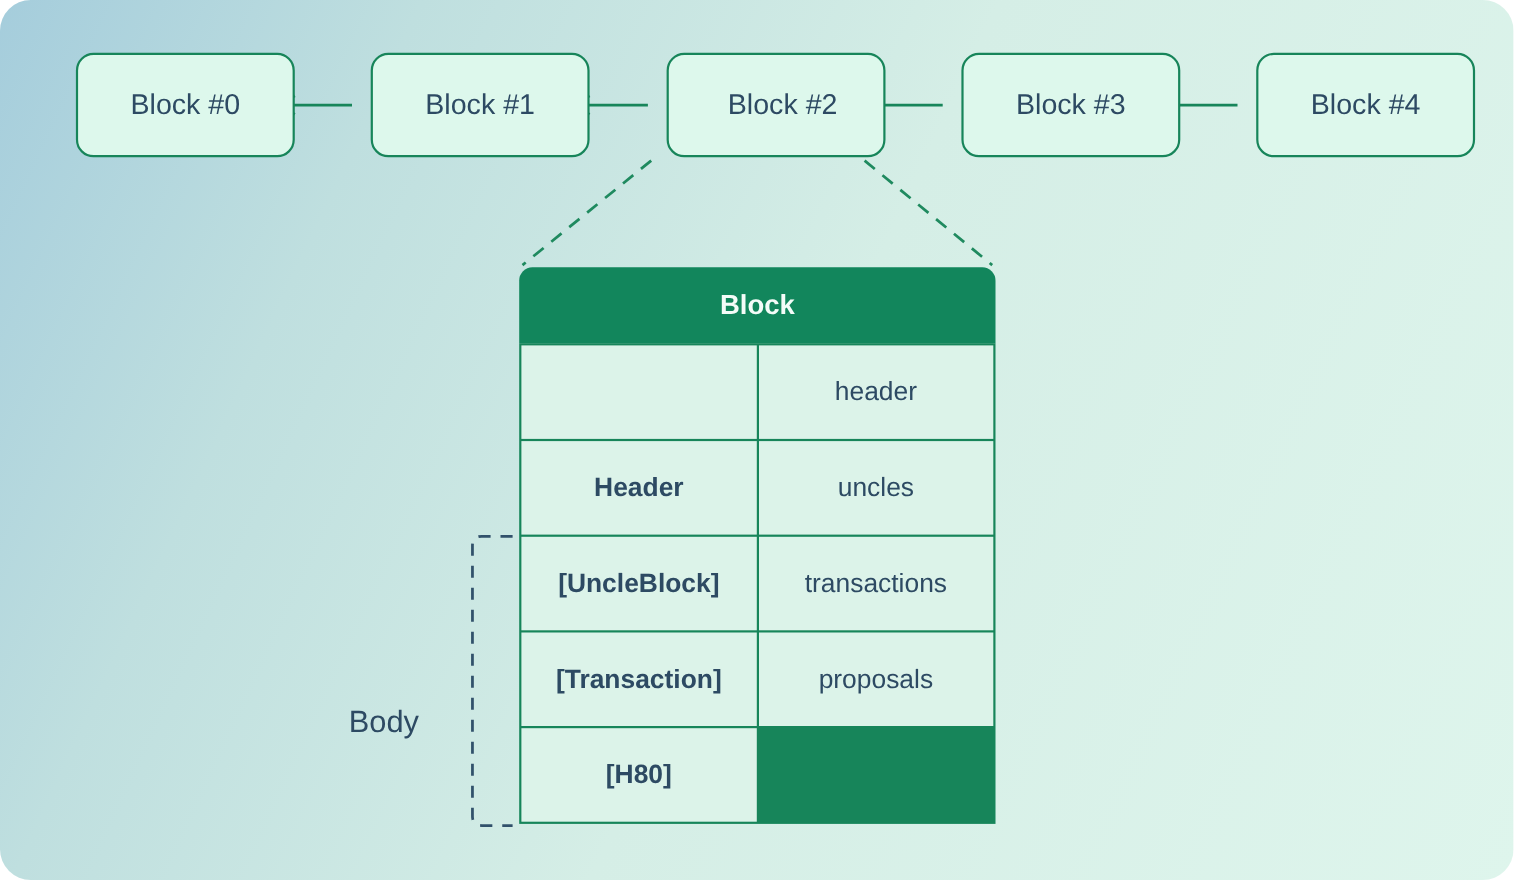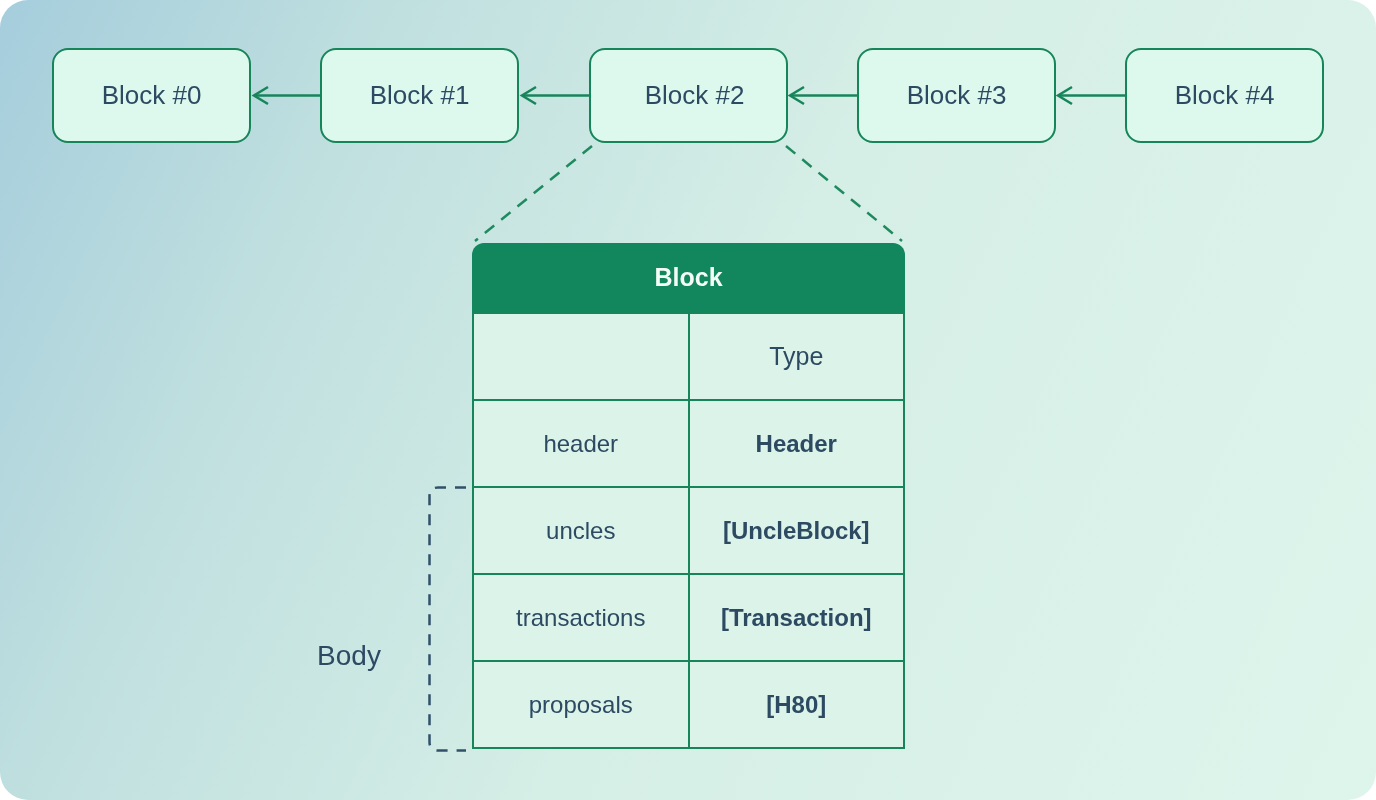--- a/index.html
+++ b/index.html
@@ -29,20 +29,21 @@
   }
   
   .block-node{
     position:absolute;top:48px;width:199px;height:95px;
     background:var(--node-fill);
     border:2.5px solid var(--node-border);
     border-radius:16px;
     display:flex;align-items:center;justify-content:center;
     color:var(--text-dark);
     font-size:26px;
+    margin-left:17px;
   }
   .block-node.b0{left:52px;}
   .block-node.b1{left:320px;}
   .block-node.b2{left:589px;padding-left:12px;}
   .block-node.b3{left:857px;}
   .block-node.b4{left:1125px;}
   
   .detail-table{
     position:absolute;left:472px;top:243px;width:433px;
   }
@@ -118,21 +119,20 @@
     <span>Block #3</span>
   </div>
   <div class="block-node b4">
     <span>Block #4</span>
   </div>
 
   <div class="detail-table">
     <div class="table-title">Block</div>
     <div class="table-grid">
       <div class="cell"></div>
-      <div class="cell col-header">Type</div>
 
       <div class="cell">header</div>
       <div class="cell type-value">Header</div>
 
       <div class="cell">uncles</div>
       <div class="cell type-value">[UncleBlock]</div>
 
       <div class="cell">transactions</div>
       <div class="cell type-value">[Transaction]</div>
 

